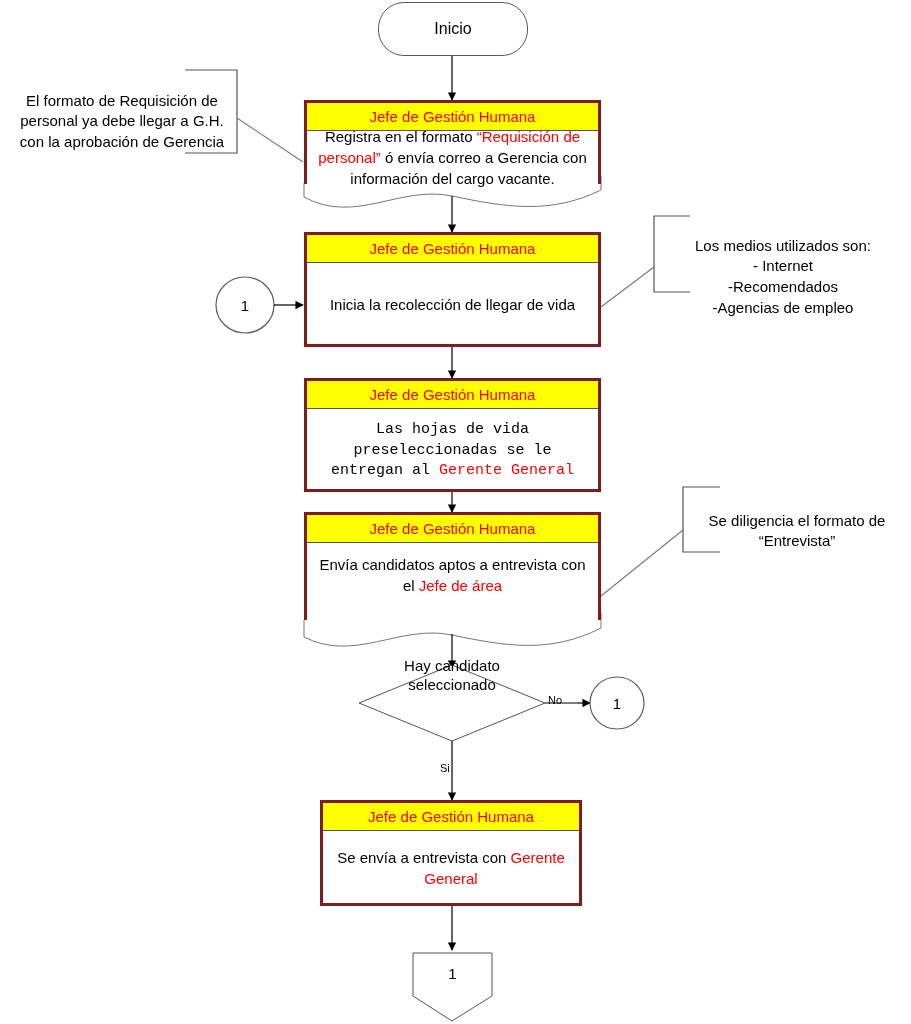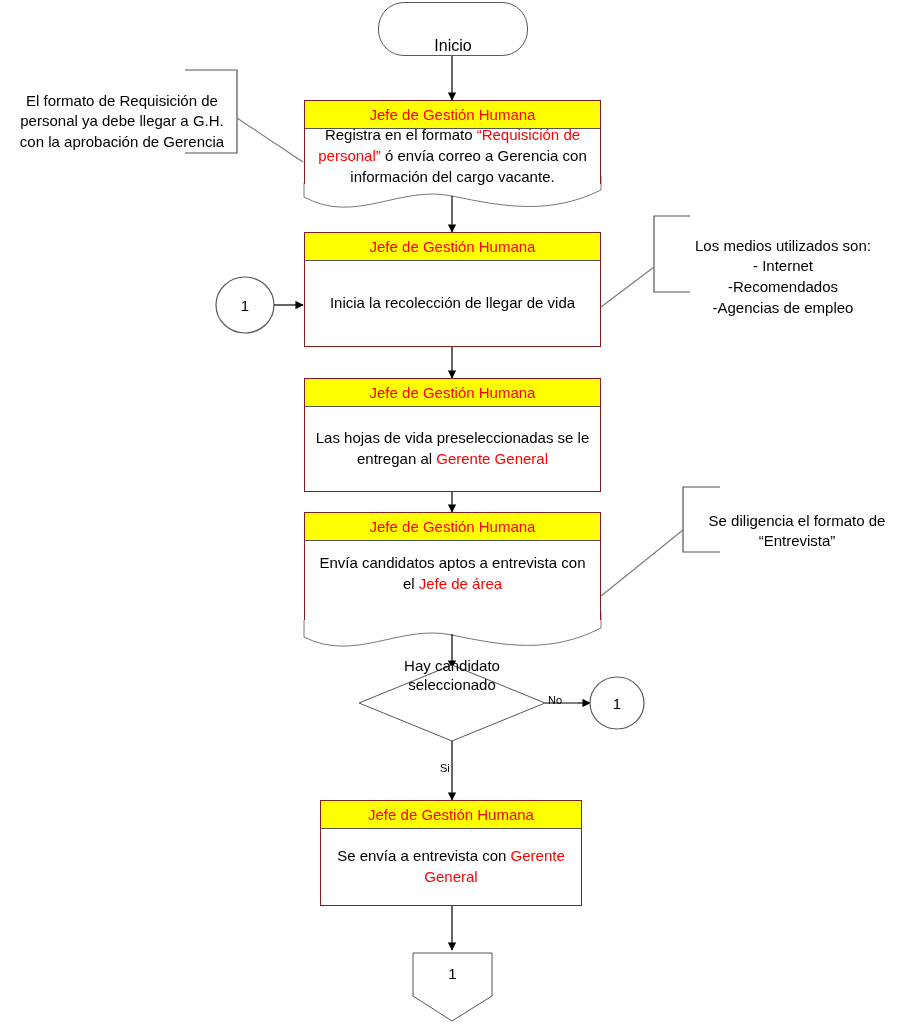--- a/index.html
+++ b/index.html
@@ -29,21 +29,21 @@
     background: #ffffff;
     display: flex;
     align-items: center;
     justify-content: center;
     font-size: 16px;
     color: #000000;
   }
 
   
   .procbox {
-    border: 1px solid #7f1d1d;
+    border: 3px solid #7f1d1d;
     background: #ffffff;
     box-sizing: border-box;
   }
   .role-band {
     background: #ffff00;
     border-bottom: 1px solid #555555;
     color: #ff0000;
     font-size: 15px;
     text-align: center;
     line-height: 28px;
@@ -154,21 +154,21 @@
     <path d="M 185 70 L 237 70 L 237 153 L 185 153" fill="none" stroke="#555555" stroke-width="1.2"></path>
     <line x1="237" y1="118" x2="303" y2="162" stroke="#777777" stroke-width="1.1"></line>
 
     <path d="M 690 216 L 654 216 L 654 292 L 690 292" fill="none" stroke="#555555" stroke-width="1.2"></path>
     <line x1="654" y1="267" x2="601" y2="307" stroke="#777777" stroke-width="1.1"></line>
 
     <path d="M 720 487 L 683 487 L 683 552 L 720 552" fill="none" stroke="#555555" stroke-width="1.2"></path>
     <line x1="683" y1="530" x2="601" y2="596" stroke="#777777" stroke-width="1.1"></line>
   </svg>
 
-  <div class="abs terminator" style="left:378px; top:2px; width:148px; height:52px;align-items:flex-end;">
+  <div class="abs terminator" style="left:378px; top:2px; width:148px; height:52px;">
     <span>Inicio</span>
   </div>
 
   <div class="abs procbox docbox" style="left:304px; top:100px; width:297px; height:84px;">
     <div class="role-band">Jefe de Gestión Humana</div>
     <div class="proc-body" style="height:55px;">
       <span>
         <span>Registra en el formato </span><span class="red">“Requisición de personal”</span><span> ó envía correo a Gerencia con información del cargo vacante.</span>
       </span>
     </div>
@@ -176,21 +176,21 @@
 
   <div class="abs procbox" style="left:304px; top:232px; width:297px; height:115px;">
     <div class="role-band">Jefe de Gestión Humana</div>
     <div class="proc-body" style="height:85px;">
       <span>Inicia la recolección de llegar de vida</span>
     </div>
   </div>
 
   <div class="abs procbox" style="left:304px; top:378px; width:297px; height:114px;">
     <div class="role-band">Jefe de Gestión Humana</div>
-    <div class="proc-body" style="height:84px;">
+    <div class="proc-body" style="height:84px;font-family:Liberation Mono, monospace;">
       <span>
         <span>Las hojas de vida preseleccionadas se le entregan al </span><span class="red">Gerente General</span>
       </span>
     </div>
   </div>
 
   <div class="abs procbox docbox" style="left:304px; top:512px; width:297px; height:108px;">
     <div class="role-band">Jefe de Gestión Humana</div>
     <div class="proc-body" style="height:65px;">
       <span>

